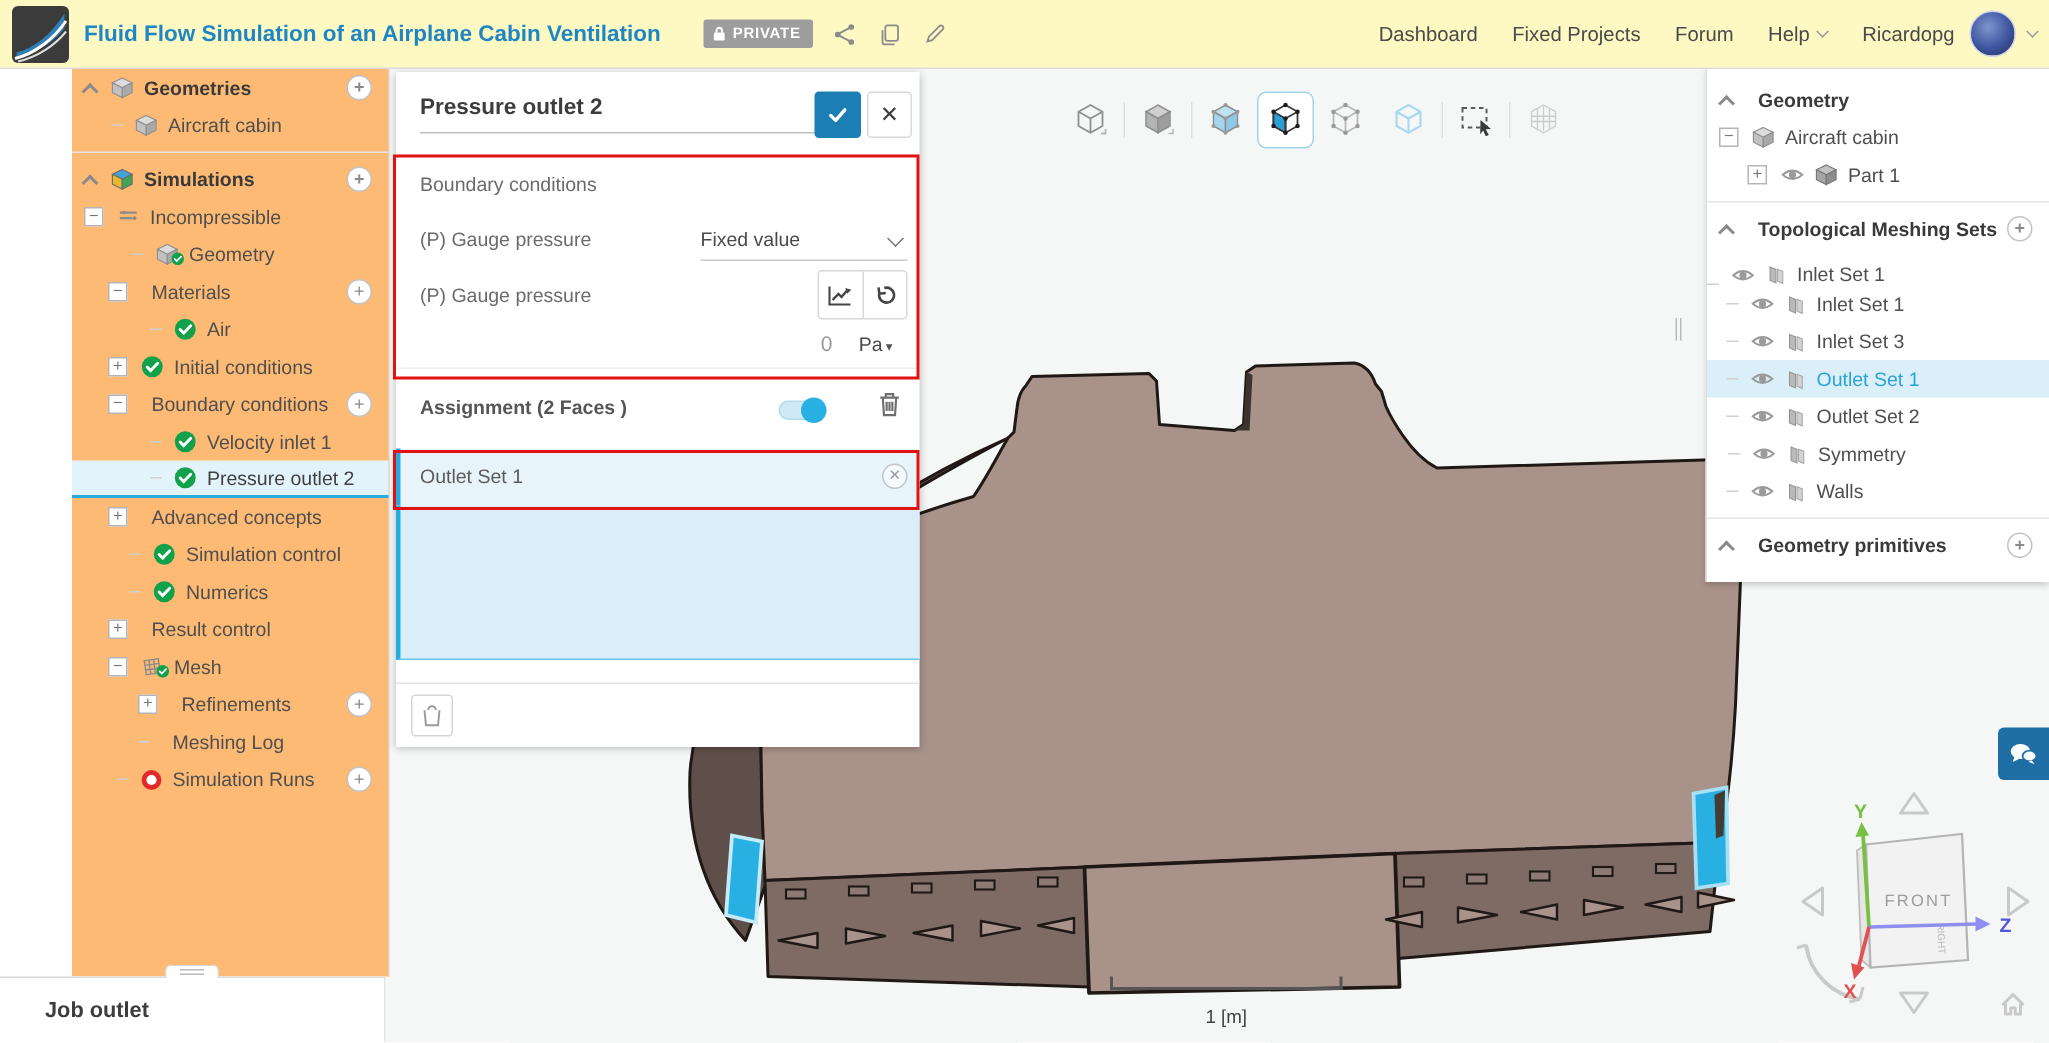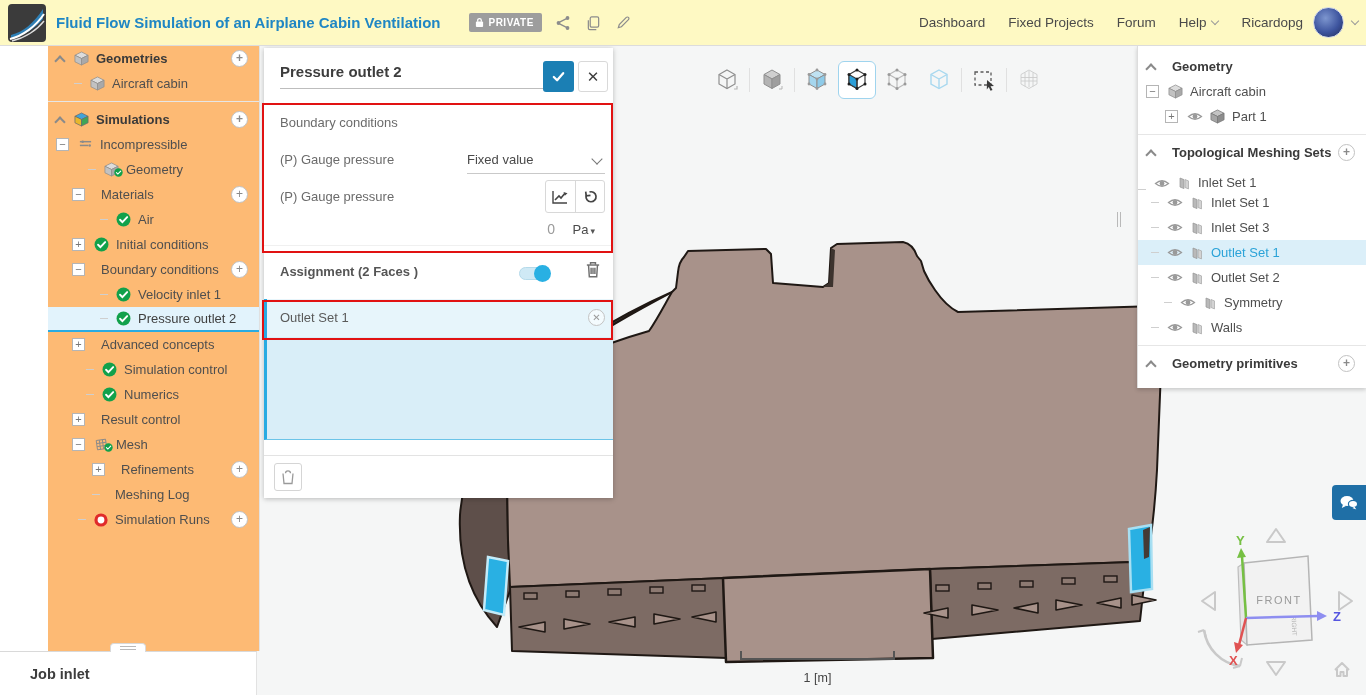--- a/index.html
+++ b/index.html
@@ -555,21 +555,21 @@
         <span class="lbl">Simulation Runs</span>
         <span class="plusbtn">+</span>
       </div>
     </div>
 </div>
 <div class="collapse-tab">
     <i></i>
     <i></i>
   </div>
 <div class="jobstatus">
-  <div class="jlabel">Job inlet</div>
+  <div class="jlabel">Job outlet</div>
 </div>
 
 <div class="panel">
   <div class="ptitlebar">
     <div class="ptitle">Pressure outlet 2</div>
     <div class="btn-confirm">
       <svg width="15" height="15" viewBox="0 0 16 16">
           <path d="M3,8.5 l3.5,3.5 L13,4.5" fill="none" stroke="#fff" stroke-width="2.4" stroke-linecap="round" stroke-linejoin="round"></path>
         </svg>
     </div>
@@ -757,21 +757,21 @@
           </svg>
         </span>
         <span style="display:inline-flex;">
           <svg width="14" height="14" viewBox="0 0 14 14">
             <path d="M3,2 l4,1.6 v9 l-4,-1.6 z" fill="#b9b9b9" stroke="#959595" stroke-width="0.7"></path>
             <path d="M8,3.5 l3.5,1.4 v8 l-3.5,-1.4 z" fill="#d3d3d3" stroke="#a5a5a5" stroke-width="0.7"></path>
           </svg>
         </span>
         <span class="lbl">Outlet Set 2</span>
       </div>
-      <div class="trow" style="padding-left: 26px;">
+      <div class="trow" style="padding-left: 14px;">
         <span class="conn"></span>
         <span style="display:inline-flex;margin-right:7px;">
           <svg width="16" height="13" viewBox="0 0 16 13">
             <path d="M1.5,6.5 Q8,1 14.5,6.5 Q8,12 1.5,6.5 Z" fill="none" stroke="#9a9a9a" stroke-width="1.3"></path>
             <circle cx="8" cy="6.5" r="2.4" fill="#9a9a9a"></circle>
           </svg>
         </span>
         <span style="display:inline-flex;">
           <svg width="14" height="14" viewBox="0 0 14 14">
             <path d="M3,2 l4,1.6 v9 l-4,-1.6 z" fill="#b9b9b9" stroke="#959595" stroke-width="0.7"></path>

